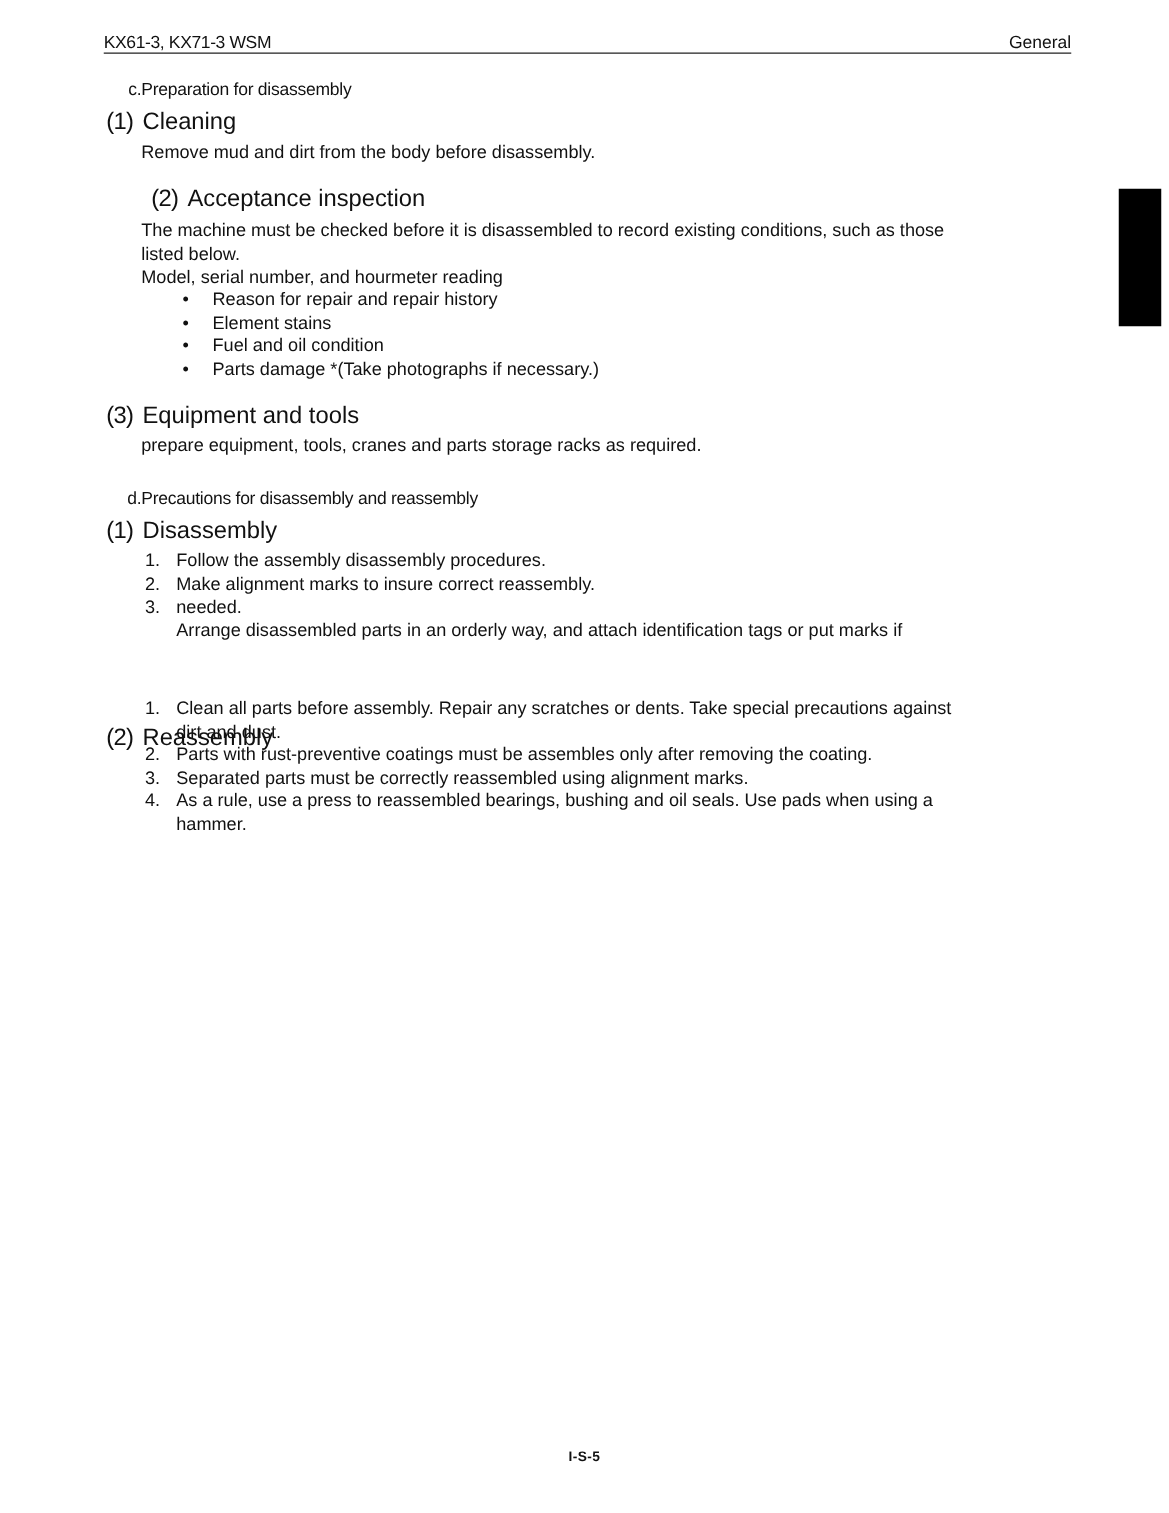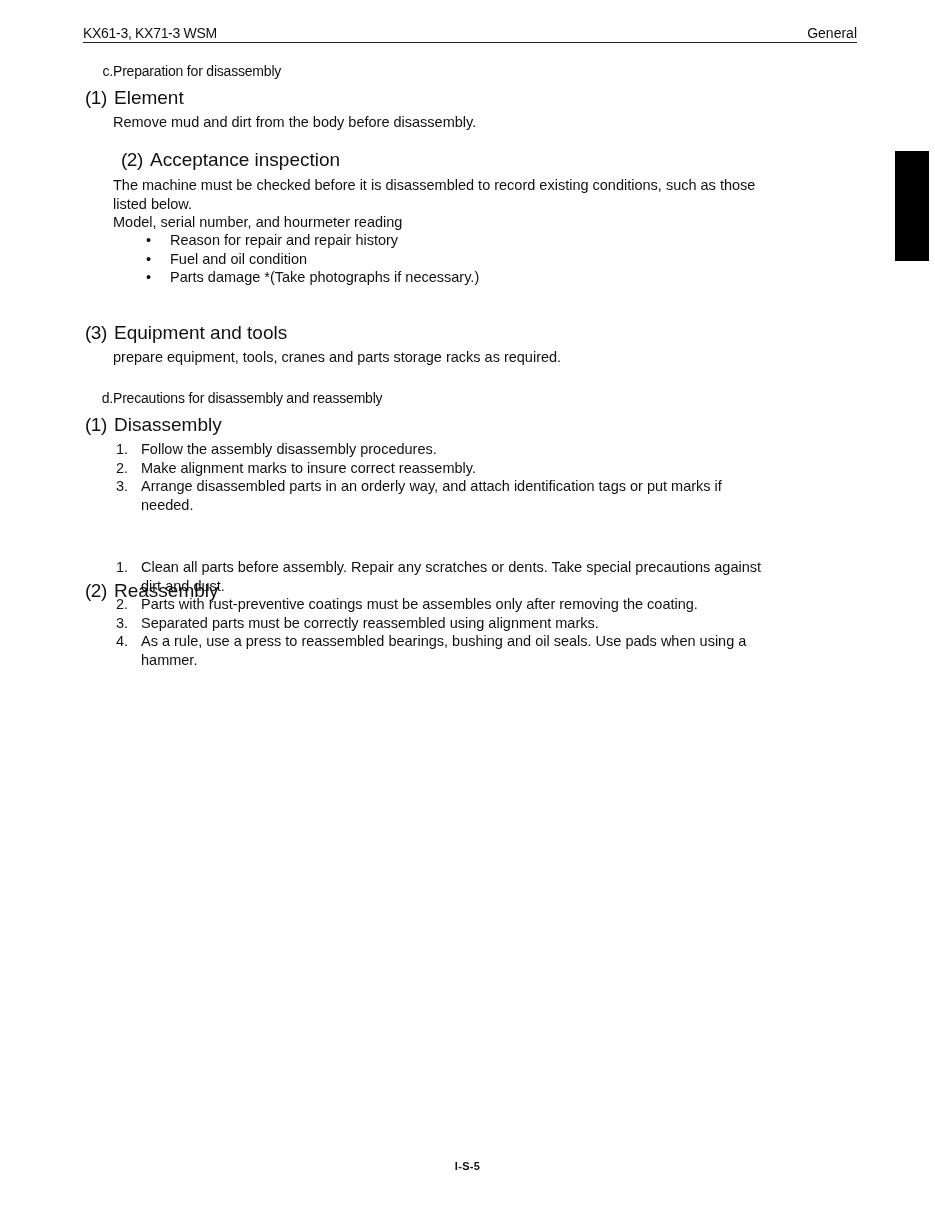--- a/index.html
+++ b/index.html
@@ -40,36 +40,37 @@
   <span class="right">General</span>
 </div>
 
 <div class="tab-marker"></div>
 
 <div class="sec-title" style="top:58px;">
   <span class="letter">c.</span><span>Preparation for disassembly</span>
 </div>
 
 <div class="sub-title" style="top:87px;">
-  <span class="num">(1)</span><span>Element</span>
+  <span class="num">(1)</span><span>Cleaning</span>
 </div>
 <div class="para" style="top:113px;">
   <span class="line">Remove mud and dirt from the body before disassembly.</span>
 </div>
 
 <div class="sub-title" style="top:149px;margin-left:36px;">
   <span class="num">(2)</span><span>Acceptance inspection</span>
 </div>
 <div class="para" style="top:176px;">
   <span class="line">The machine must be checked before it is disassembled to record existing conditions, such as those</span>
   <span class="line">listed below.</span>
   <span class="line">Model, serial number, and hourmeter reading</span>
 </div>
 <div class="bullets" style="top:231px;margin-left:30px;">
   <div class="item"><span class="dot">•</span><span>Reason for repair and repair history</span></div>
+  <div class="item"><span class="dot">•</span><span>Element stains</span></div>
   <div class="item"><span class="dot">•</span><span>Fuel and oil condition</span></div>
   <div class="item"><span class="dot">•</span><span>Parts damage *(Take photographs if necessary.)</span></div>
 </div>
 
 <div class="sub-title" style="top:322px;">
   <span class="num">(3)</span><span>Equipment and tools</span>
 </div>
 <div class="para" style="top:348px;">
   <span class="line">prepare equipment, tools, cranes and parts storage racks as required.</span>
 </div>
@@ -85,22 +86,22 @@
   <div class="item">
       <span class="n">1.</span>
       <span class="l">Follow the assembly disassembly procedures.</span>
     </div>
   <div class="item">
       <span class="n">2.</span>
       <span class="l">Make alignment marks to insure correct reassembly.</span>
     </div>
   <div class="item">
       <span class="n">3.</span>
+      <span class="l">needed.</span>
       <span class="l">Arrange disassembled parts in an orderly way, and attach identification tags or put marks if</span>
-      <span class="l">needed.</span>
     </div>
 </div>
 
 <div class="sub-title" style="top:532px;margin-top:48px;">
   <span class="num">(2)</span><span>Reassembly</span>
 </div>
 <div class="olist" style="top:558px;">
   <div class="item">
       <span class="n">1.</span>
       <span class="l">Clean all parts before assembly. Repair any scratches or dents. Take special precautions against</span>

